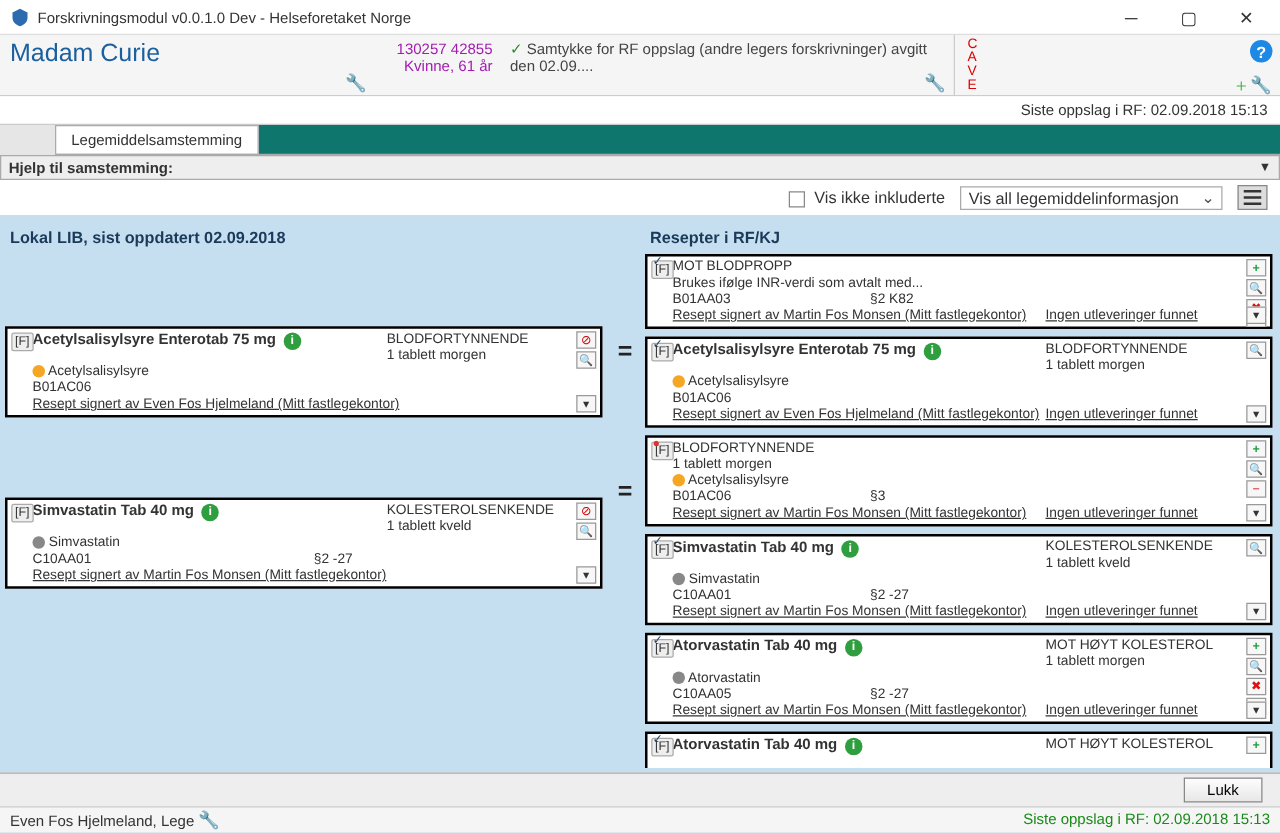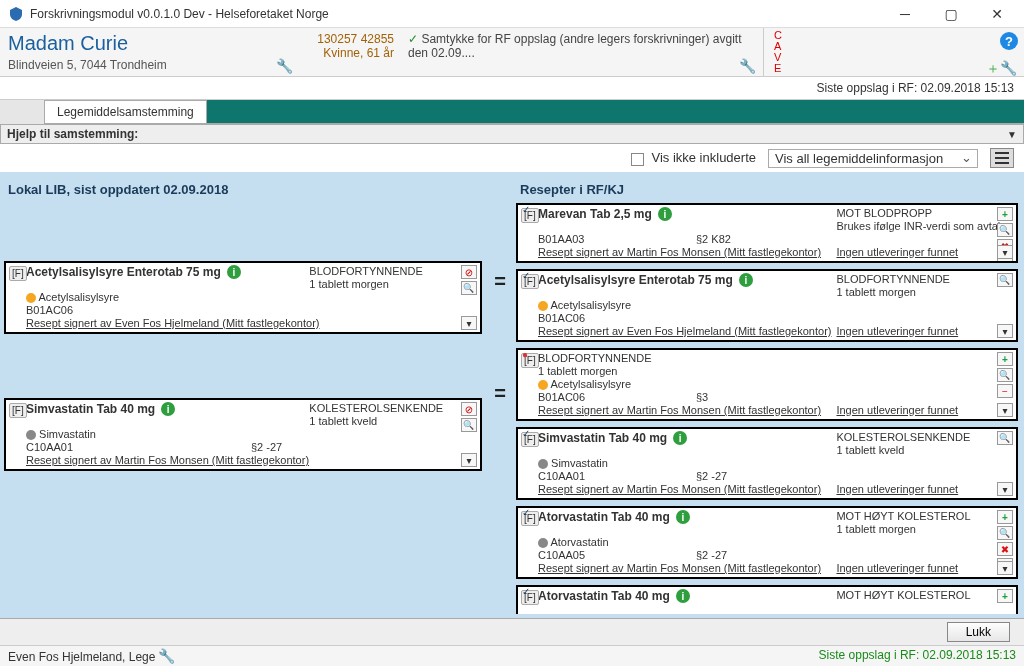--- a/index.html
+++ b/index.html
@@ -6,21 +6,21 @@
   body { font-family: "Segoe UI", Tahoma, sans-serif; font-size: 12px; color: #333; background: #e6e6e6; width: 1024px; height: 666px; overflow: hidden; display: flex; flex-direction: column; }
   .win-bar { background: #fff; height: 28px; display: flex; align-items: center; padding: 0 4px; border-bottom: 1px solid #ddd; }
   .win-title { flex: 1; display: flex; align-items: center; gap: 6px; font-size: 12px; padding-left: 4px; }
   .win-title svg { width: 16px; height: 16px; }
   .win-ctrls { display: flex; }
   .win-btn { width: 46px; height: 28px; display: flex; align-items: center; justify-content: center; font-size: 14px; cursor: pointer; }
   .header { background: #f5f5f5; display: flex; border-bottom: 1px solid #ccc; }
   .header-left { flex: 0 0 300px; padding: 4px 8px; position: relative; display:flex; flex-direction:column; justify-content:space-between;}
   .patient-name { font-size: 20px; color: #1a5f9e; font-weight: 400; }
   .patient-addr { font-size: 12px; color: #555; }
-  .header-mid { flex: 0 0 100px; padding: 4px 6px; text-align: right; font-size: 12px; color: #a16207; }
+  .header-mid { flex: 0 0 100px; padding: 4px 6px; text-align: right; font-size: 12px; color: #a21caf; }
   .header-consent { flex: 1; padding: 4px 8px; font-size: 12px; color: #444; position: relative; border-right: 1px solid #ccc; }
   .header-cave { flex: 0 0 260px; padding: 2px 10px; font-size: 11px; color: #d00; letter-spacing: 0; line-height: 11px; position: relative; }
   .cave-letters span{display:block;}
   .wrench { color:#aaa; font-size:14px; }
   .corner-wrench{ position:absolute; right:6px; bottom:2px; }
   .help-icon{ position:absolute; right:6px; top:4px; width:18px; height:18px; border-radius:50%; background:#1e88e5; color:#fff; font-weight:bold; display:flex; align-items:center; justify-content:center; font-size:13px;}
   .plus-green{position:absolute; right:24px; bottom:2px; color:#4caf50; font-size:14px;}
   .status-row { background:#fff; padding:4px 10px; text-align:right; font-size:12px; border-bottom:1px solid #ccc; }
   .tabstrip { background:#0f766e; display:flex; border-bottom:1px solid #aaa;margin-left:44px;}
   .tab { padding:4px 12px; border:1px solid #aaa; border-bottom:none; background:#fff; font-size:12px;}
@@ -80,21 +80,20 @@
   <div class="win-ctrls">
     <div class="win-btn">─</div>
     <div class="win-btn">▢</div>
     <div class="win-btn close">✕</div>
   </div>
 </div>
 
 <div class="header">
   <div class="header-left">
     <div class="patient-name">Madam Curie</div>
-    <div class="patient-addr">Blindveien 5, 7044 Trondheim</div>
     <span class="wrench corner-wrench">🔧</span>
   </div>
   <div class="header-mid">
     <div>130257 42855</div>
     <div>Kvinne, 61 år</div>
   </div>
   <div class="header-consent">
     <span style="color:#2a8a2a;">✓</span>
     <span>Samtykke for RF oppslag (andre legers forskrivninger) avgitt den 02.09....</span>
     <span class="wrench corner-wrench">🔧</span>
@@ -197,21 +196,20 @@
       <div class="eq">=</div>
       <div style="height: 62px;"></div>
       <div class="eq">=</div>
     </div>
   <div class="col-r">
     <div class="col-title">Resepter i RF/KJ</div>
     <div id="right-list" class="scroll">
         <div class="card thin">
           <span class="tag">[F]</span>
           <div class="twocol">
-            <div class="l"><span class="name">Marevan Tab 2,5 mg</span><span class="info-g" style="margin-left: 6px;">i</span></div>
             <div class="r">
               <div class="sub">MOT BLODPROPP</div>
               <div class="sub">Brukes ifølge INR-verdi som avtalt med...</div>
             </div>
           </div>
           <div class="grid3">
             <div>B01AA03</div>
             <div>§2 K82</div>
             <div></div>
           </div>

